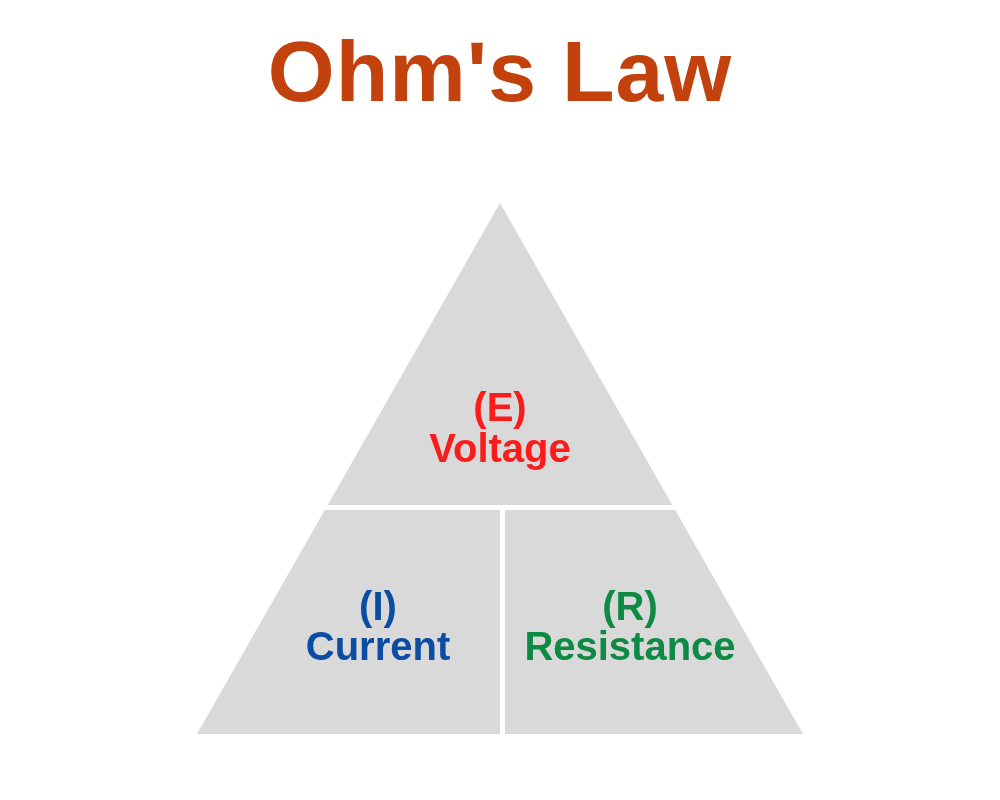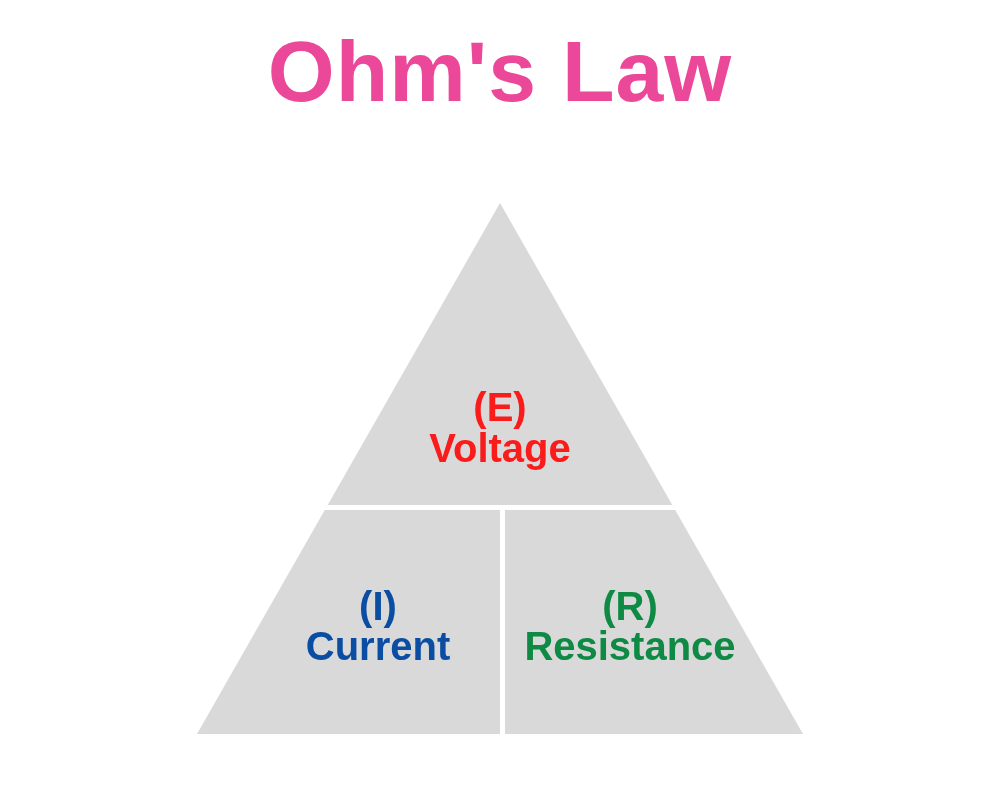--- a/index.html
+++ b/index.html
@@ -17,21 +17,21 @@
   .page-title {
     position: absolute;
     top: 28px;
     left: 0;
     width: 100%;
     margin: 0;
     text-align: center;
     font-size: 86px;
     font-weight: bold;
     letter-spacing: 1px;
-    color: #ec4899;
+    color: #c2410c;
     line-height: 1;
   }
   svg.triangle-diagram {
     position: absolute;
     left: 0;
     top: 0;
     width: 1000px;
     height: 800px;
   }
   svg.triangle-diagram text {

